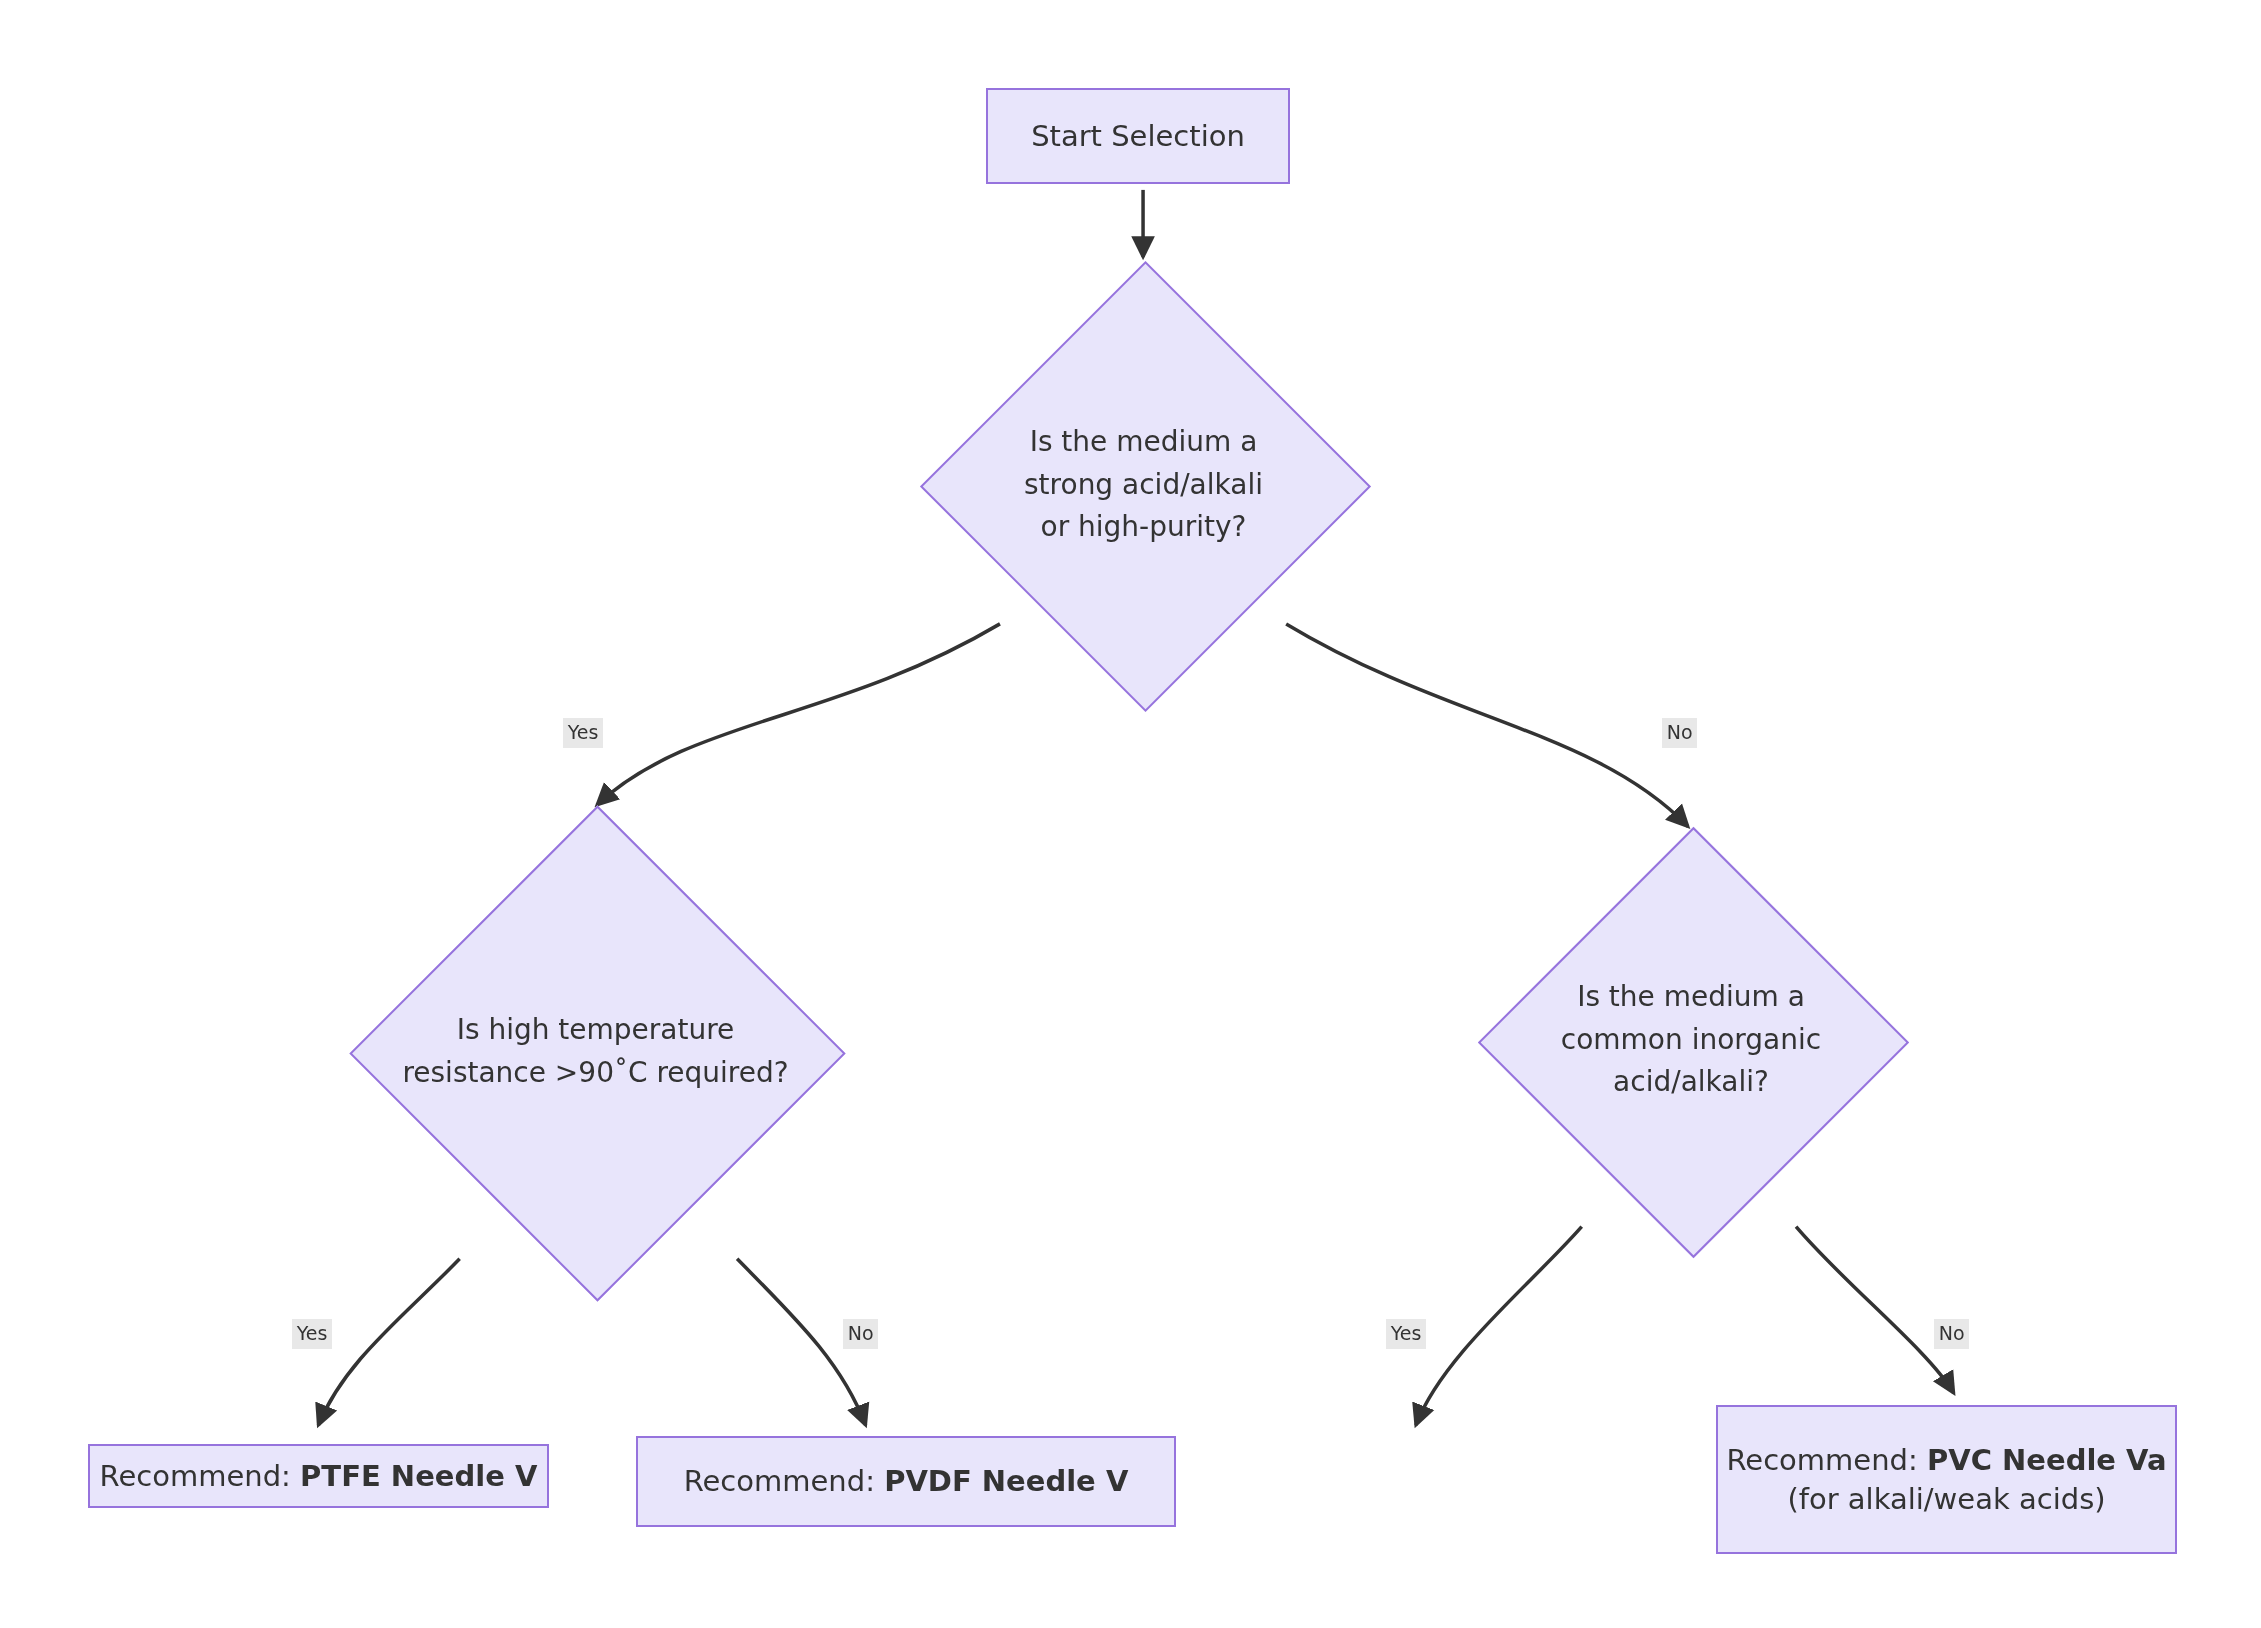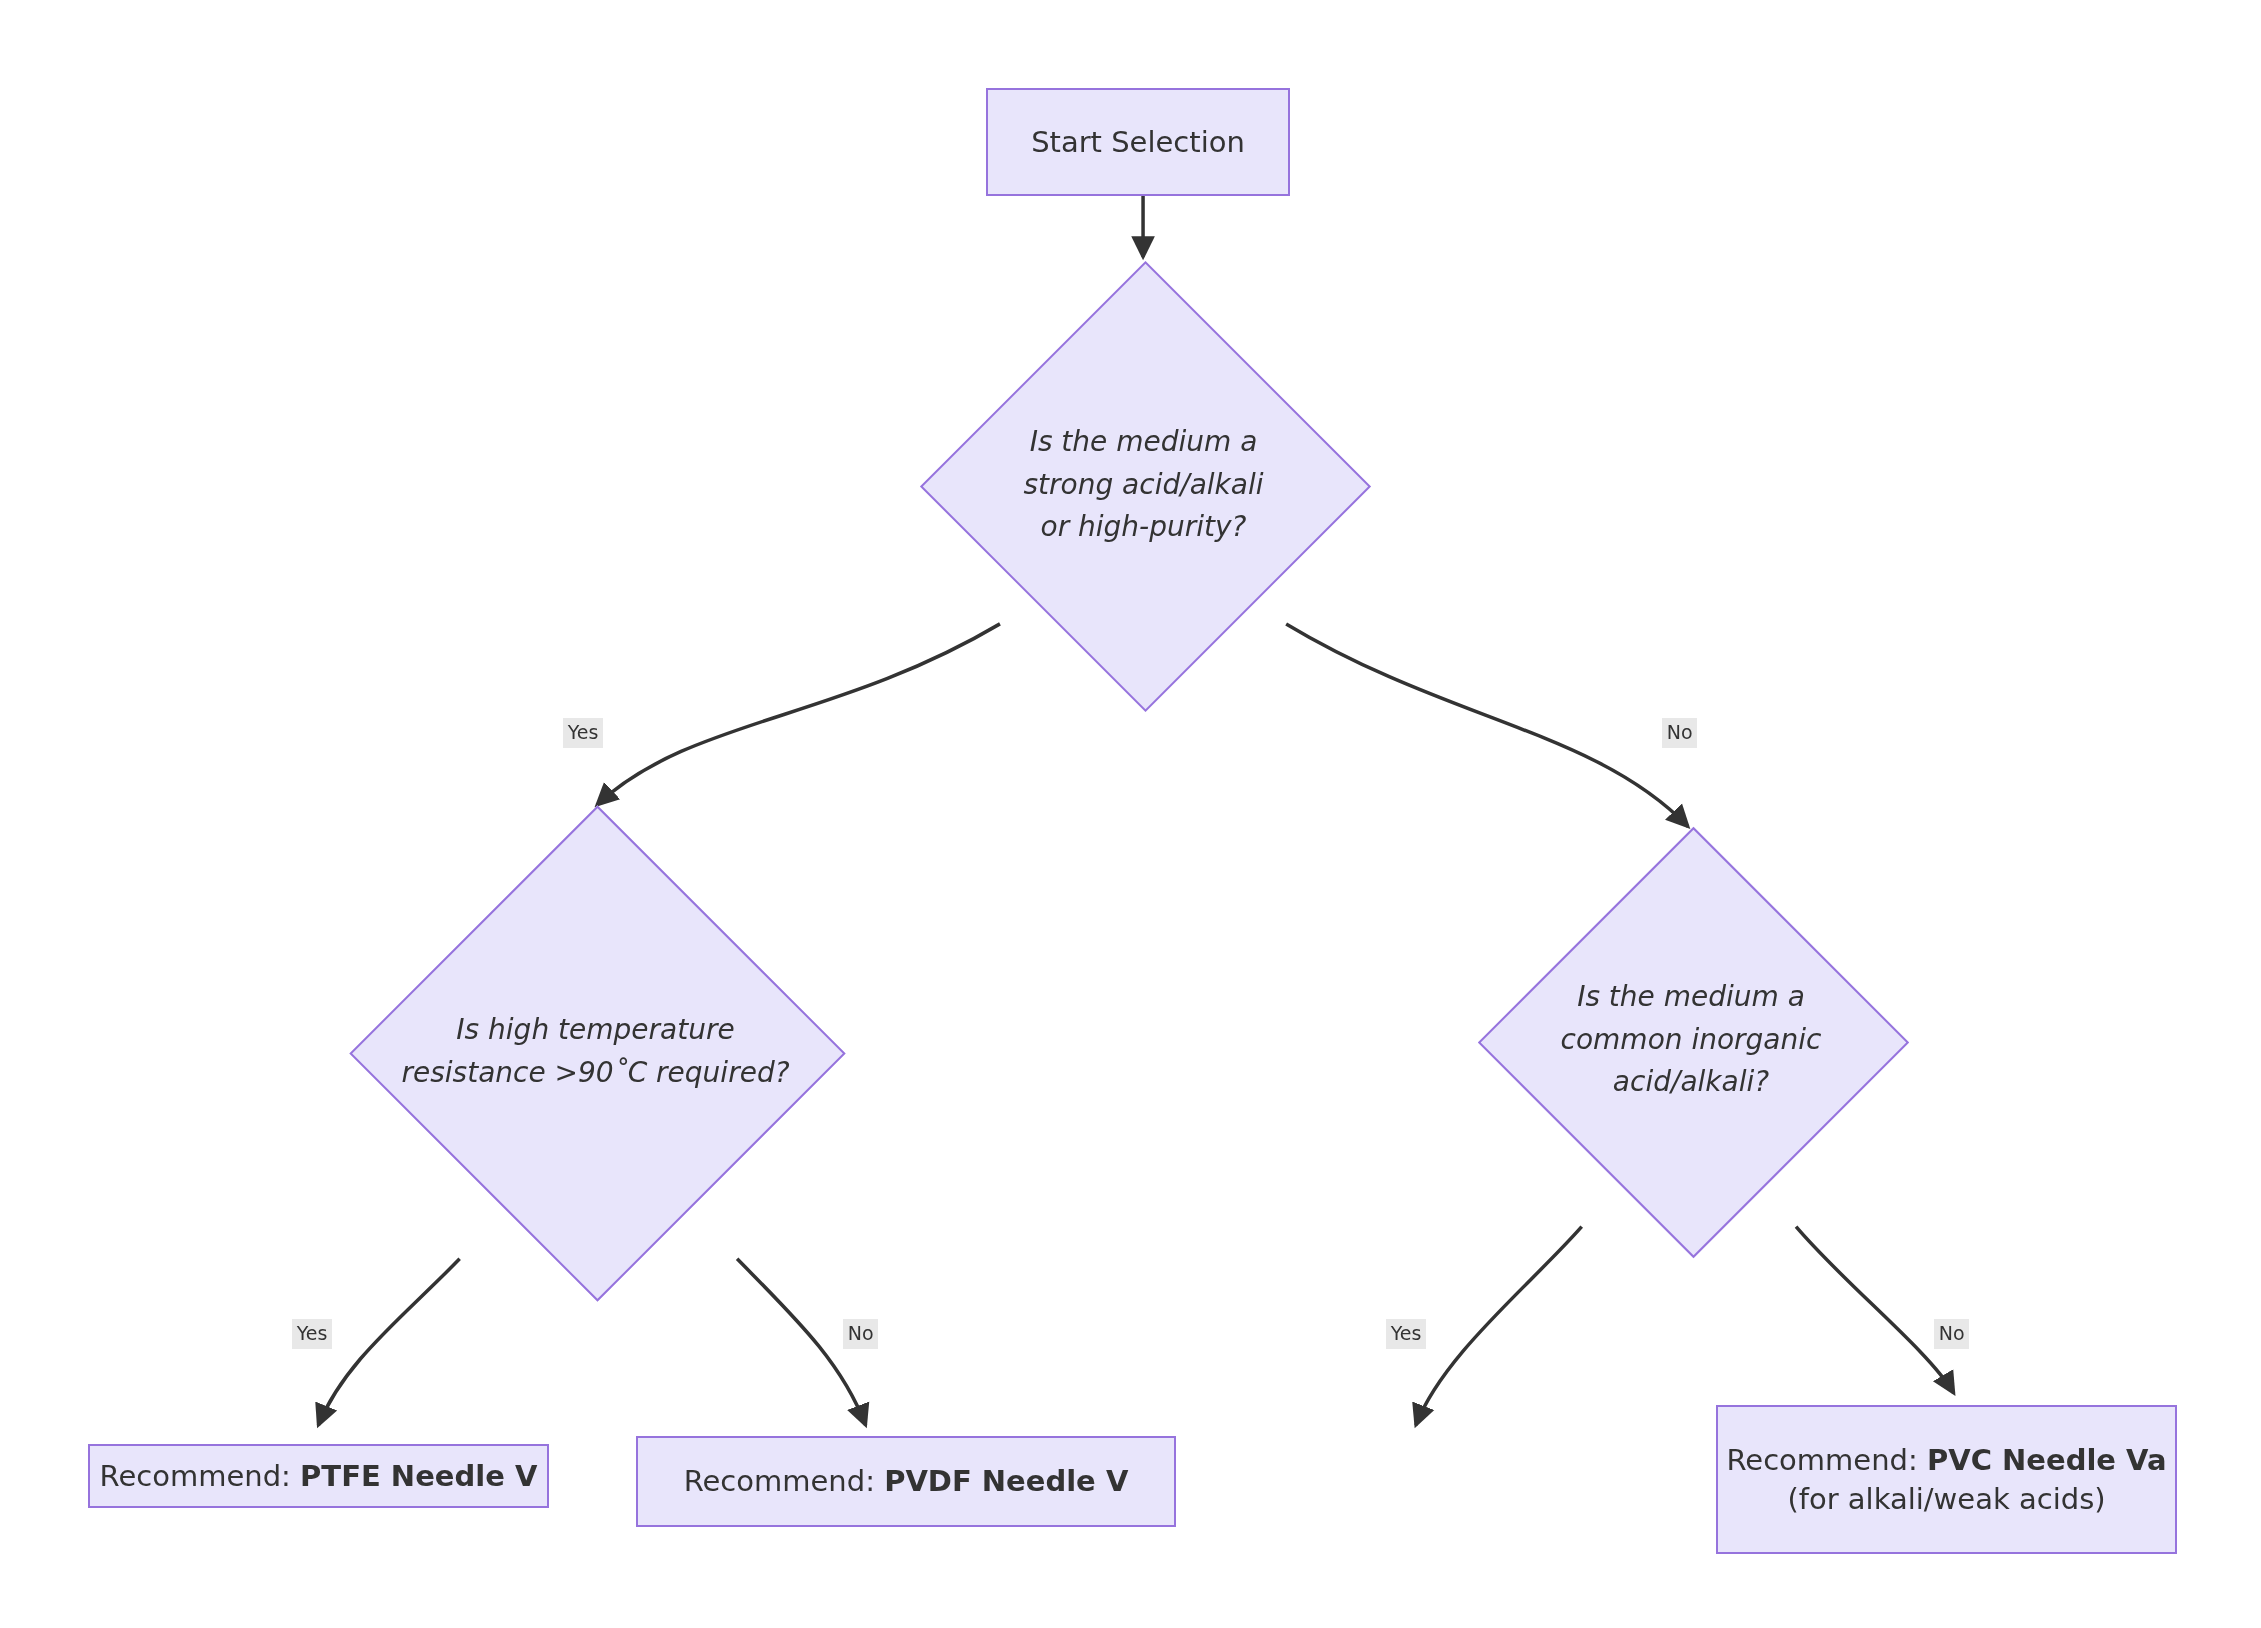--- a/index.html
+++ b/index.html
@@ -29,21 +29,21 @@
     white-space:nowrap;
     display:block;
     width:100%;
     overflow:hidden;
     text-align:center;
     text-overflow:clip;
   }
   .clip .txt b{font-weight:bold;}
 
   
-  .diamond{position:absolute;font-style:italic;}
+  .diamond{position:absolute;}
   .diamond .shape{
     position:absolute;left:0;top:0;width:100%;height:100%;
     background:#e8e5fb;border:2.3px solid #9673dd;
     transform-origin:center center;
   }
   .diamond .dlabel{
     position:absolute;left:0;top:0;width:100%;height:100%;
     display:flex;align-items:center;justify-content:center;
     text-align:center;font-size:28px;line-height:1.52;color:#333333;
     pointer-events:none;
@@ -79,21 +79,21 @@
       <path d="M 787,2155 C 690,2255 590,2330 545,2440"></path>
 
       <path d="M 1262,2155 C 1360,2255 1440,2330 1482,2440"></path>
 
       <path d="M 2708,2100 C 2620,2200 2470,2320 2424,2440"></path>
 
       <path d="M 3075,2100 C 3160,2200 3300,2310 3345,2385"></path>
     </g>
   </svg>
 
-  <div class="node rect-node" style="left:986px;top:88px;width:304px;height:108px;">
+  <div class="node rect-node" style="left:986px;top:88px;width:304px;height:96px;">
     <span class="txt">Start Selection</span>
   </div>
 
   <div class="diamond" style="left:942px;top:263px;width:403px;height:444px;">
     <div class="shape" style="left:44px;top:64px;width:315px;height:315px;transform:rotate(45deg) scale(1,1.0);"></div>
     <div class="dlabel">
       <span>
         <span>Is the medium a</span><br>
         <span>strong acid/alkali</span><br>
         <span>or high-purity?</span>

